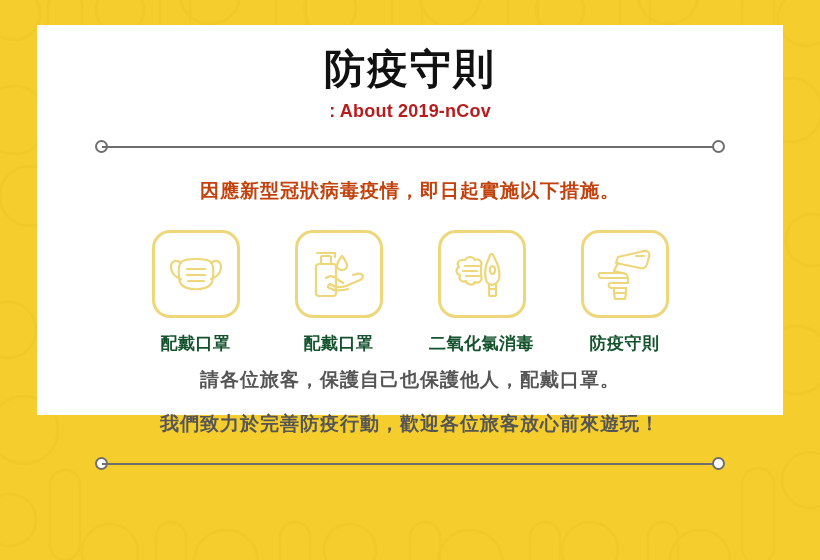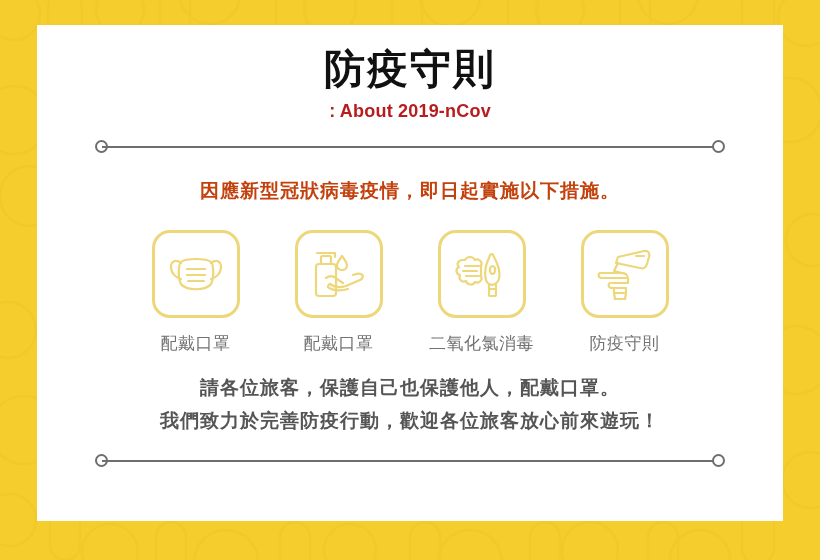--- a/index.html
+++ b/index.html
@@ -27,21 +27,21 @@
     inset: 0;
     opacity: 0.5;
     pointer-events: none;
   }
 
   #card {
     position: absolute;
     left: 37px;
     top: 25px;
     width: 746px;
-    height: 496px;
+    height: 390px;
     background: #FFFFFF;
   }
 
   .card-inner {
     position: absolute;
     inset: 0;
     display: flex;
     flex-direction: column;
     align-items: center;
   }
@@ -121,32 +121,32 @@
     border-radius: 18px;
     box-sizing: border-box;
     display: flex;
     align-items: center;
     justify-content: center;
   }
   .measure-box svg { display: block; }
   .measure-label {
     margin-top: 14px;
     font-size: 17px;
-    font-weight: normal;
-    color: #737373;
+    font-weight: bold;
+    color: #14532d;
     white-space: nowrap;
     letter-spacing: 0.5px;
   }
 
   #notes {
-    margin-top: 20px;
+    margin-top: 12px;
     display: flex;
     flex-direction: column;
     align-items: center;
-    gap: 7px;
+    gap: 18px;
   }
   .note {
     font-size: 19px;
     font-weight: bold;
     color: #555555;
     letter-spacing: 1px;
     text-align: center;
   }
 
   #divider-bottom { margin-top: 20px; }

